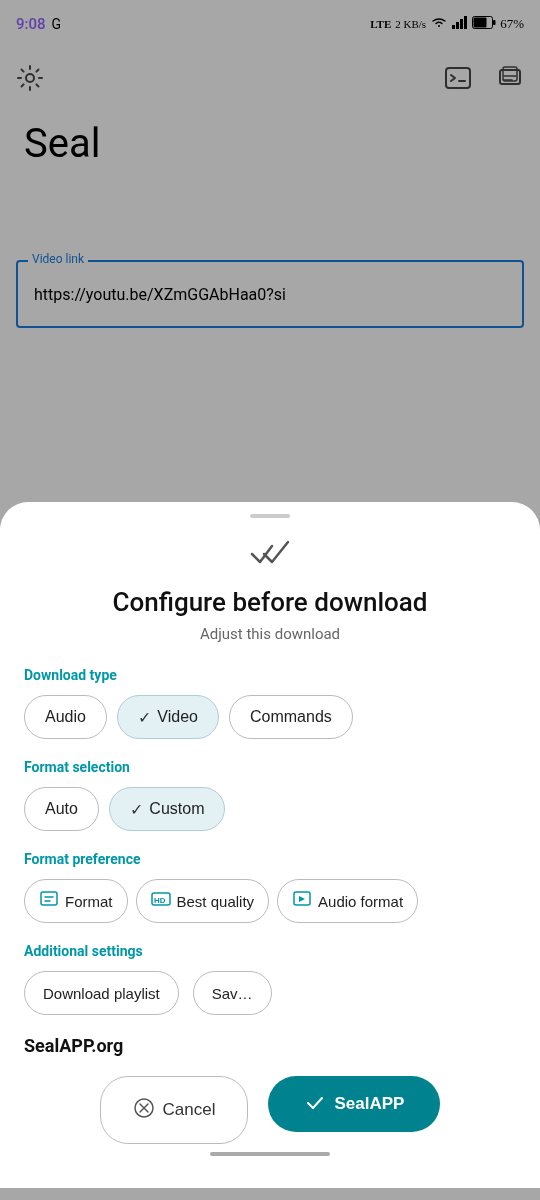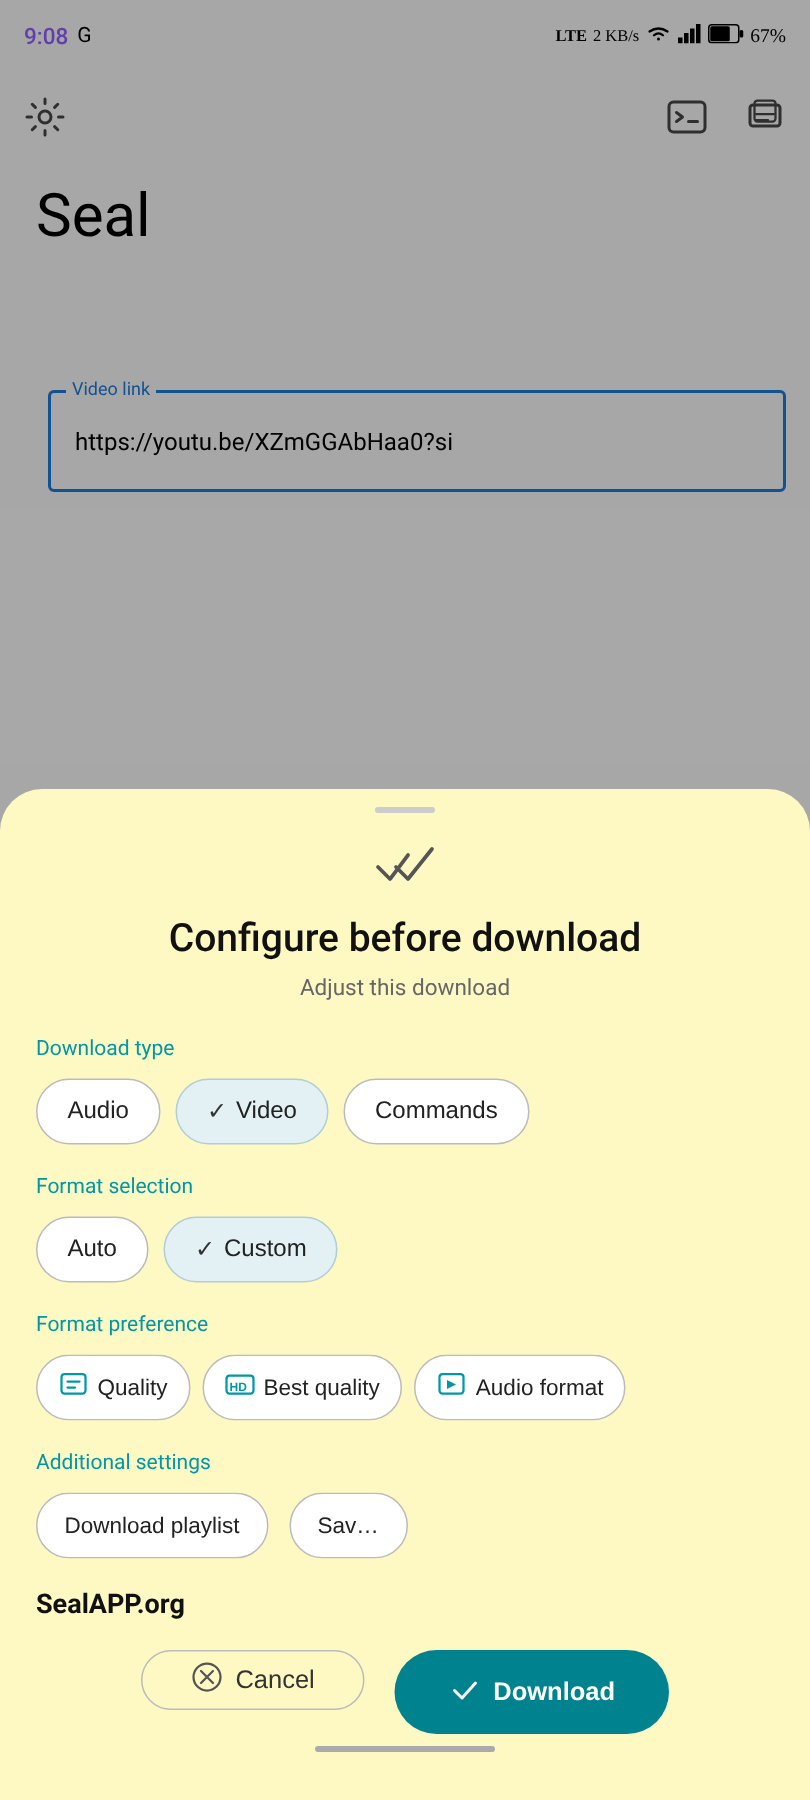--- a/index.html
+++ b/index.html
@@ -76,21 +76,21 @@
       font-size: 40px;
       font-weight: 400;
       color: #000;
       z-index: 5;
     }
 
     
     .video-link-container {
       position: absolute;
       top: 260px;
-      left: 32px;
+      left: 16px;
       right: 16px;
       z-index: 5;
     }
     .video-link-label {
       font-size: 12px;
       color: #1976d2;
       background: #f0f0f0;
       padding: 0 4px;
       position: absolute;
       top: -8px;
@@ -116,24 +116,24 @@
       left: 0;
       right: 0;
       bottom: 0;
       background: rgba(0,0,0,0.3);
       z-index: 20;
     }
 
     
     .bottom-sheet {
       position: absolute;
-      bottom: 0;
+      bottom: 12px;
       left: 0;
       right: 0;
-      background: #fef9c3;
+      background: #ffffff;
       border-radius: 28px 28px 0 0;
       z-index: 30;
       padding: 12px 24px 32px;
     }
 
     .drag-handle {
       width: 40px;
       height: 4px;
       background: #ccc;
       border-radius: 2px;
@@ -158,21 +158,21 @@
     .sheet-subtitle {
       text-align: center;
       font-size: 15px;
       color: #666;
       margin-bottom: 24px;
     }
 
     
     .section-label {
       font-size: 14px;
-      font-weight: 400;
+      font-weight: 700;
       color: #0097a7;
       margin-bottom: 12px;
     }
 
     
     .pill-group {
       display: flex;
       gap: 10px;
       margin-bottom: 20px;
       flex-wrap: wrap;
@@ -264,21 +264,21 @@
 
     
     .action-buttons {
       display: flex;
       justify-content: center;
       gap: 20px;
       margin-bottom: 8px;
     }
 
     .cancel-btn {
-      height: 40px;
+      height: 68px;
       padding: 0 32px;
       border-radius: 28px;
       border: 1.5px solid #bbb;
       background: transparent;
       font-size: 17px;
       color: #333;
       display: flex;
       align-items: center;
       gap: 8px;
       cursor: pointer;
@@ -423,21 +423,21 @@
 
   <div class="section-label">Format preference</div>
   <div class="format-preference-group">
     <button class="format-pill">
       <span class="fp-icon">
         <svg width="20" height="20" viewBox="0 0 20 20" fill="none">
           <rect x="2" y="3" width="16" height="13" rx="2" stroke="#0097a7" stroke-width="1.5"></rect>
           <path d="M6 8h8M6 12h5" stroke="#0097a7" stroke-width="1.5" stroke-linecap="round"></path>
         </svg>
       </span>
-      <span>Quality</span>
+      <span>Format</span>
     </button>
     <button class="format-pill">
       <span class="fp-icon">
         <svg width="20" height="20" viewBox="0 0 20 20" fill="none">
           <rect x="1" y="4" width="18" height="12" rx="2" stroke="#0097a7" stroke-width="1.5"></rect>
           <text x="3" y="14" font-size="8" fill="#0097a7" font-weight="700">HD</text>
         </svg>
       </span>
       <span>Best quality</span>
     </button>
@@ -473,18 +473,18 @@
         </svg>
       </span>
       <span>Cancel</span>
     </button>
     <button class="download-btn">
       <span>
         <svg width="22" height="22" viewBox="0 0 22 22" fill="none">
           <path d="M4 12l5 5 9-10" stroke="#fff" stroke-width="2" stroke-linecap="round" stroke-linejoin="round"></path>
         </svg>
       </span>
-      <span>Download</span>
+      <span>SealAPP</span>
     </button>
   </div>
 
   <div class="home-indicator"></div>
 </div>
 
 </body></html>

